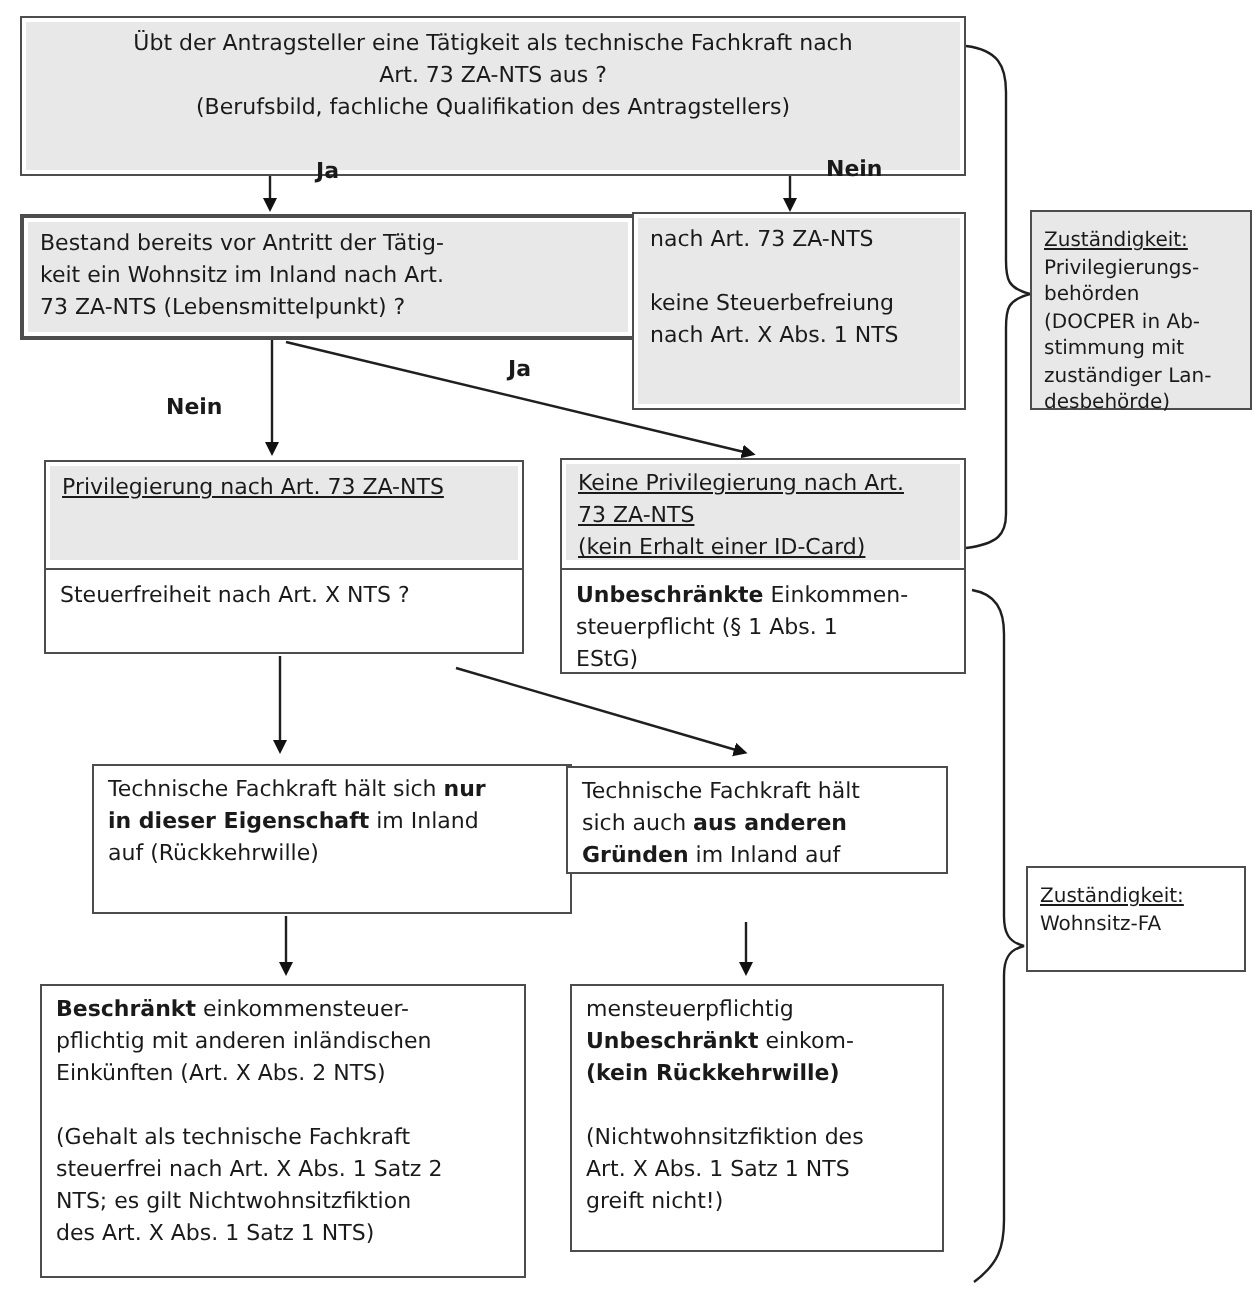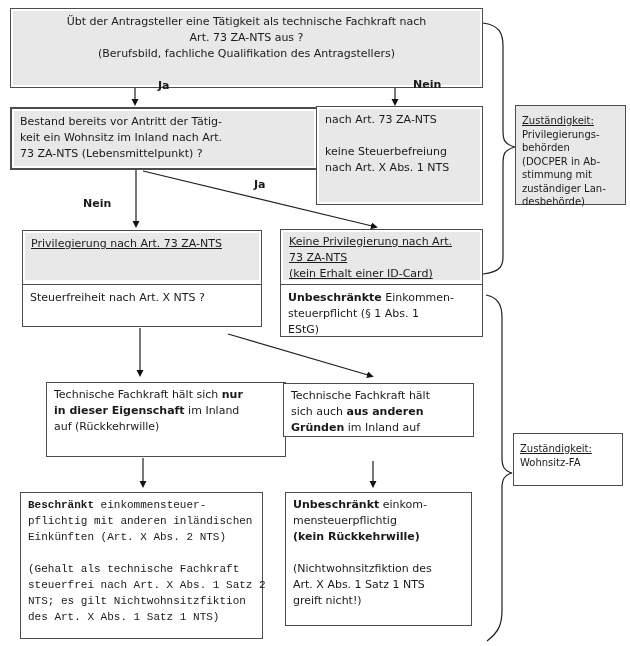--- a/index.html
+++ b/index.html
@@ -142,37 +142,37 @@
   </div>
 
   <div class="box" style="left:283px; top:383px; width:191px; height:54px;">
     <div class="plain-inner">
         <div class="ln"><span>Technische Fachkraft hält</span></div>
         <div class="ln"><span>sich auch </span><span class="bold">aus anderen</span></div>
         <div class="ln"><span class="bold">Gründen</span><span> im Inland auf</span></div>
       </div>
   </div>
 
-  <div class="box" style="left:20px; top:492px; width:243px; height:147px;font-family:Liberation Mono, monospace;">
+  <div class="box" style="left:20px; top:492px; width:243px; height:147px;">
     <div class="plain-inner">
         <div class="ln"><span class="bold">Beschränkt</span><span> einkommensteuer-</span></div>
         <div class="ln"><span>pflichtig mit anderen inländischen</span></div>
         <div class="ln"><span>Einkünften (Art. X Abs. 2 NTS)</span></div>
         <div class="ln">&nbsp;</div>
         <div class="ln"><span>(Gehalt als technische Fachkraft</span></div>
         <div class="ln"><span>steuerfrei nach Art. X Abs. 1 Satz 2</span></div>
         <div class="ln"><span>NTS; es gilt Nichtwohnsitzfiktion</span></div>
         <div class="ln"><span>des Art. X Abs. 1 Satz 1 NTS)</span></div>
       </div>
   </div>
 
   <div class="box" style="left:285px; top:492px; width:187px; height:134px;">
     <div class="plain-inner">
+        <div class="ln"><span>mensteuerpflichtig</span></div>
         <div class="ln"><span class="bold">Unbeschränkt</span><span> einkom-</span></div>
-        <div class="ln"><span>mensteuerpflichtig</span></div>
         <div class="ln"><span class="bold">(kein Rückkehrwille)</span></div>
         <div class="ln">&nbsp;</div>
         <div class="ln"><span>(Nichtwohnsitzfiktion des</span></div>
         <div class="ln"><span>Art. X Abs. 1 Satz 1 NTS</span></div>
         <div class="ln"><span>greift nicht!)</span></div>
       </div>
   </div>
 
   <div class="ann gray" style="left:515px; top:105px; width:111px; height:100px;">
     <div class="title">Zuständigkeit:</div>

